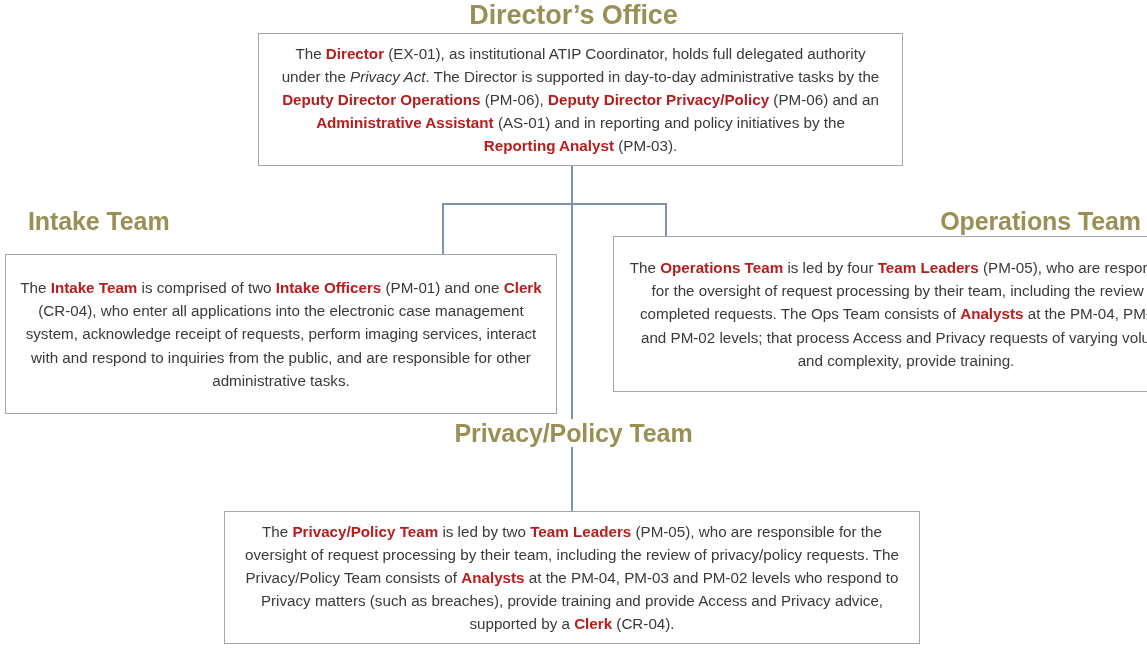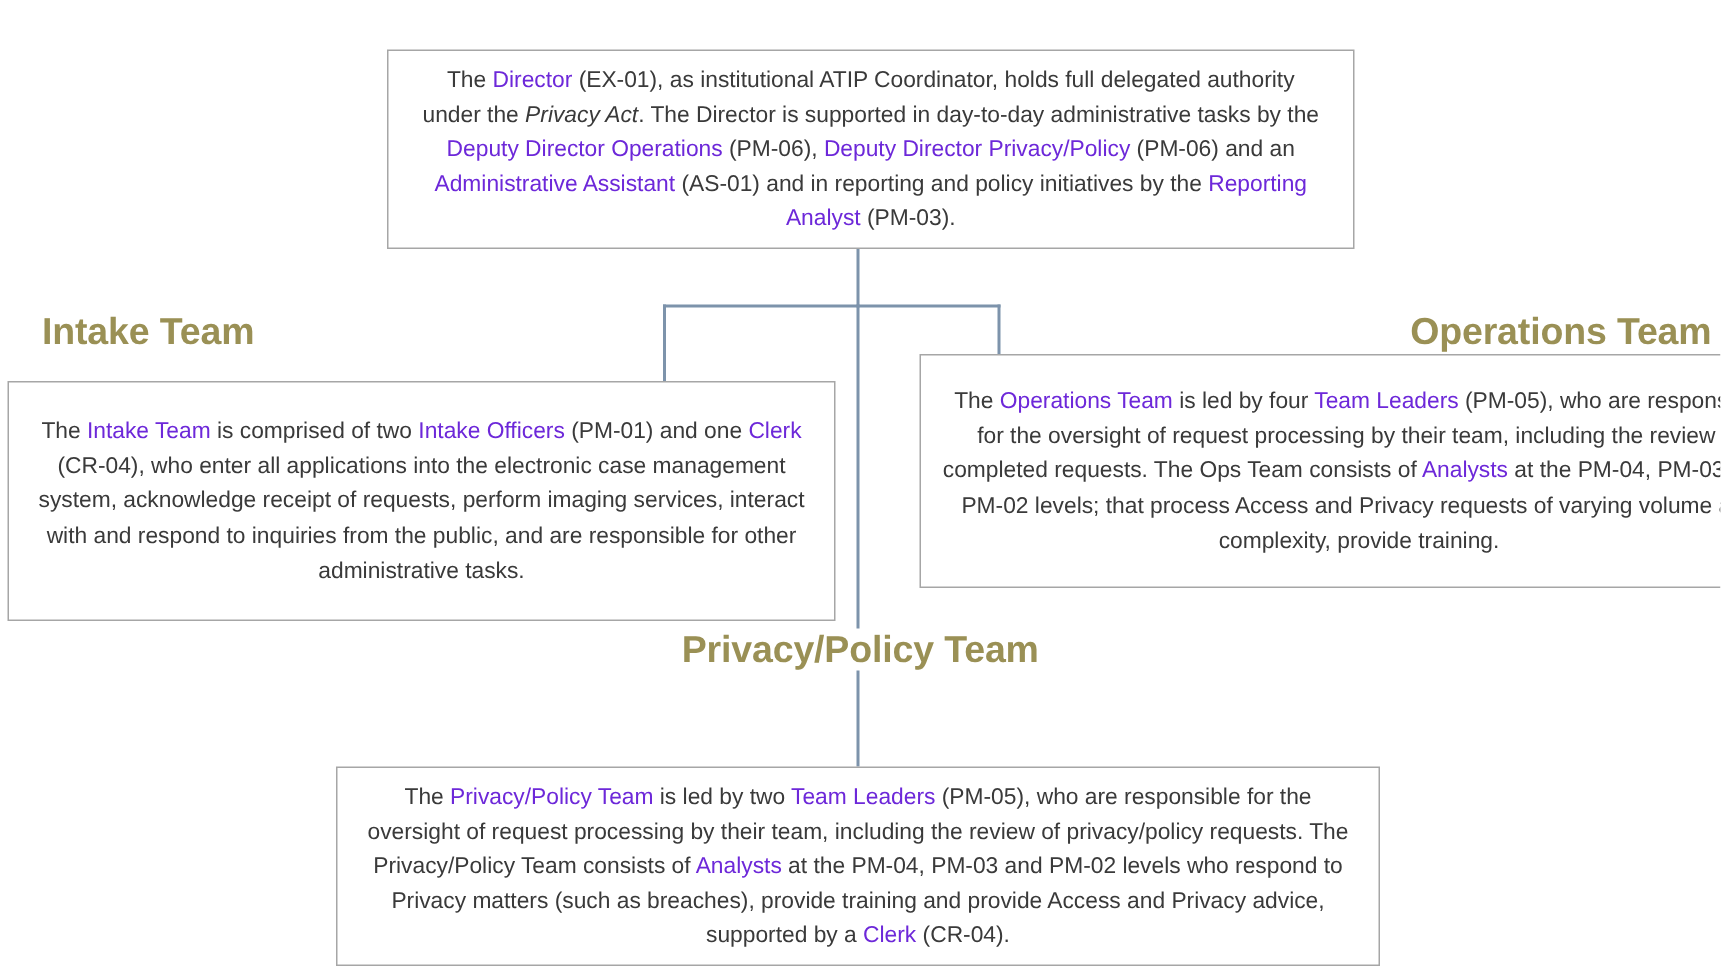--- a/index.html
+++ b/index.html
@@ -73,21 +73,21 @@
     align-items: center;
     justify-content: center;
   }
   .box-text {
     text-align: center;
     color: #3a3a3a;
     font-size: 15.2px;
     line-height: 1.52;
     padding: 2px 14px;
   }
-  .box-text b { font-weight: normal; color: #6d28d9; }
+  .box-text b { font-weight: bold; color: #b91c1c; }
   .box-text i { font-style: italic; }
 
   #box-director {
     left: 258px;
     top: 33px;
     width: 645px;
     height: 133px;
   }
   #box-director .box-text { padding: 2px 20px; }
 
@@ -135,20 +135,23 @@
 <body>
 
 <div id="chart-root">
 
   <div class="conn conn-v" id="conn-stem-top"></div>
   <div class="conn conn-h" id="conn-bar"></div>
   <div class="conn conn-v" id="conn-drop-left"></div>
   <div class="conn conn-v" id="conn-drop-right"></div>
   <div class="conn conn-v" id="conn-stem-bottom"></div>
 
+  <div class="team-title" id="title-director">
+    <span>Director’s Office</span>
+  </div>
   <div class="box" id="box-director">
     <div class="box-text"><span>The </span><b>Director</b><span> (EX-01), as institutional ATIP Coordinator, holds full delegated authority under the </span><i>Privacy Act</i><span>. The Director is supported in day-to-day administrative tasks by the </span><b>Deputy Director Operations</b><span> (PM-06), </span><b>Deputy Director Privacy/Policy</b><span> (PM-06) and an </span><b>Administrative Assistant</b><span> (AS-01) and in reporting and policy initiatives by the </span><b>Reporting Analyst</b><span> (PM-03).</span></div>
   </div>
 
   <div class="team-title" id="title-intake">
     <span>Intake Team</span>
   </div>
   <div class="box" id="box-intake">
     <div class="box-text"><span>The </span><b>Intake Team</b><span> is comprised of two </span><b>Intake Officers</b><span> (PM-01) and one </span><b>Clerk</b><span> (CR-04), who enter all applications into the electronic case management system, acknowledge receipt of requests, perform imaging services, interact with and respond to inquiries from the public, and are responsible for other administrative tasks.</span></div>
   </div>

